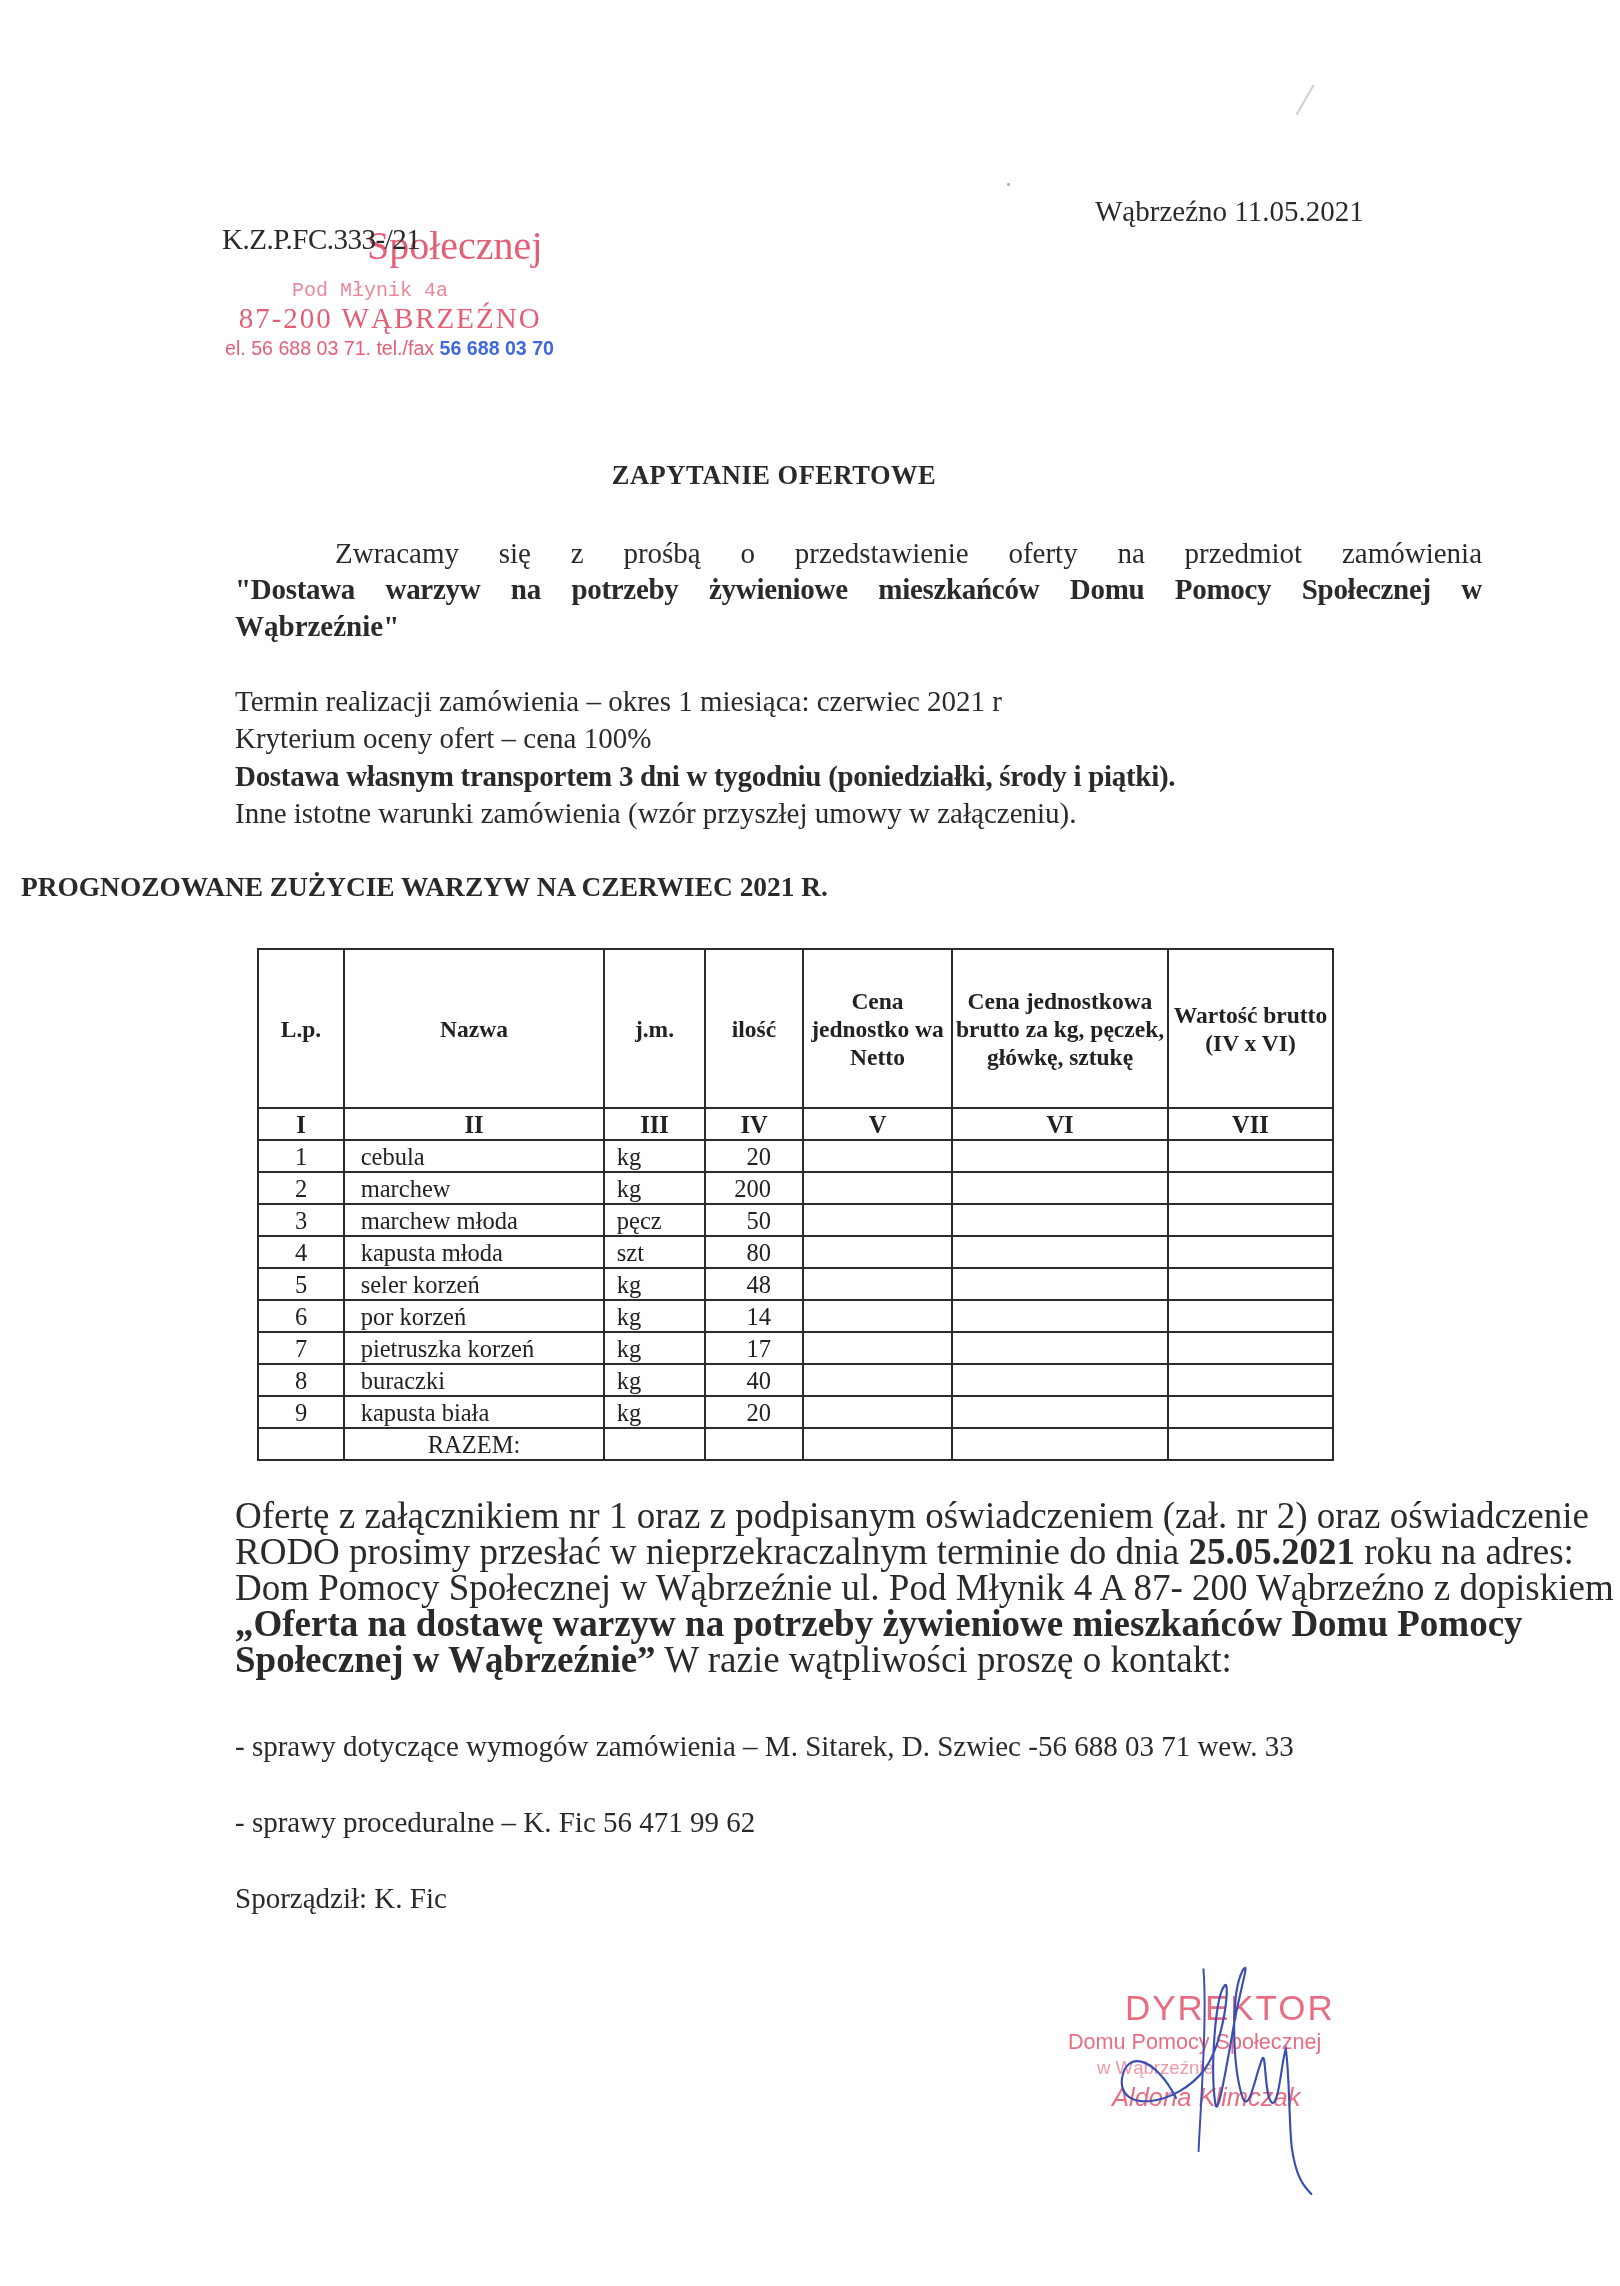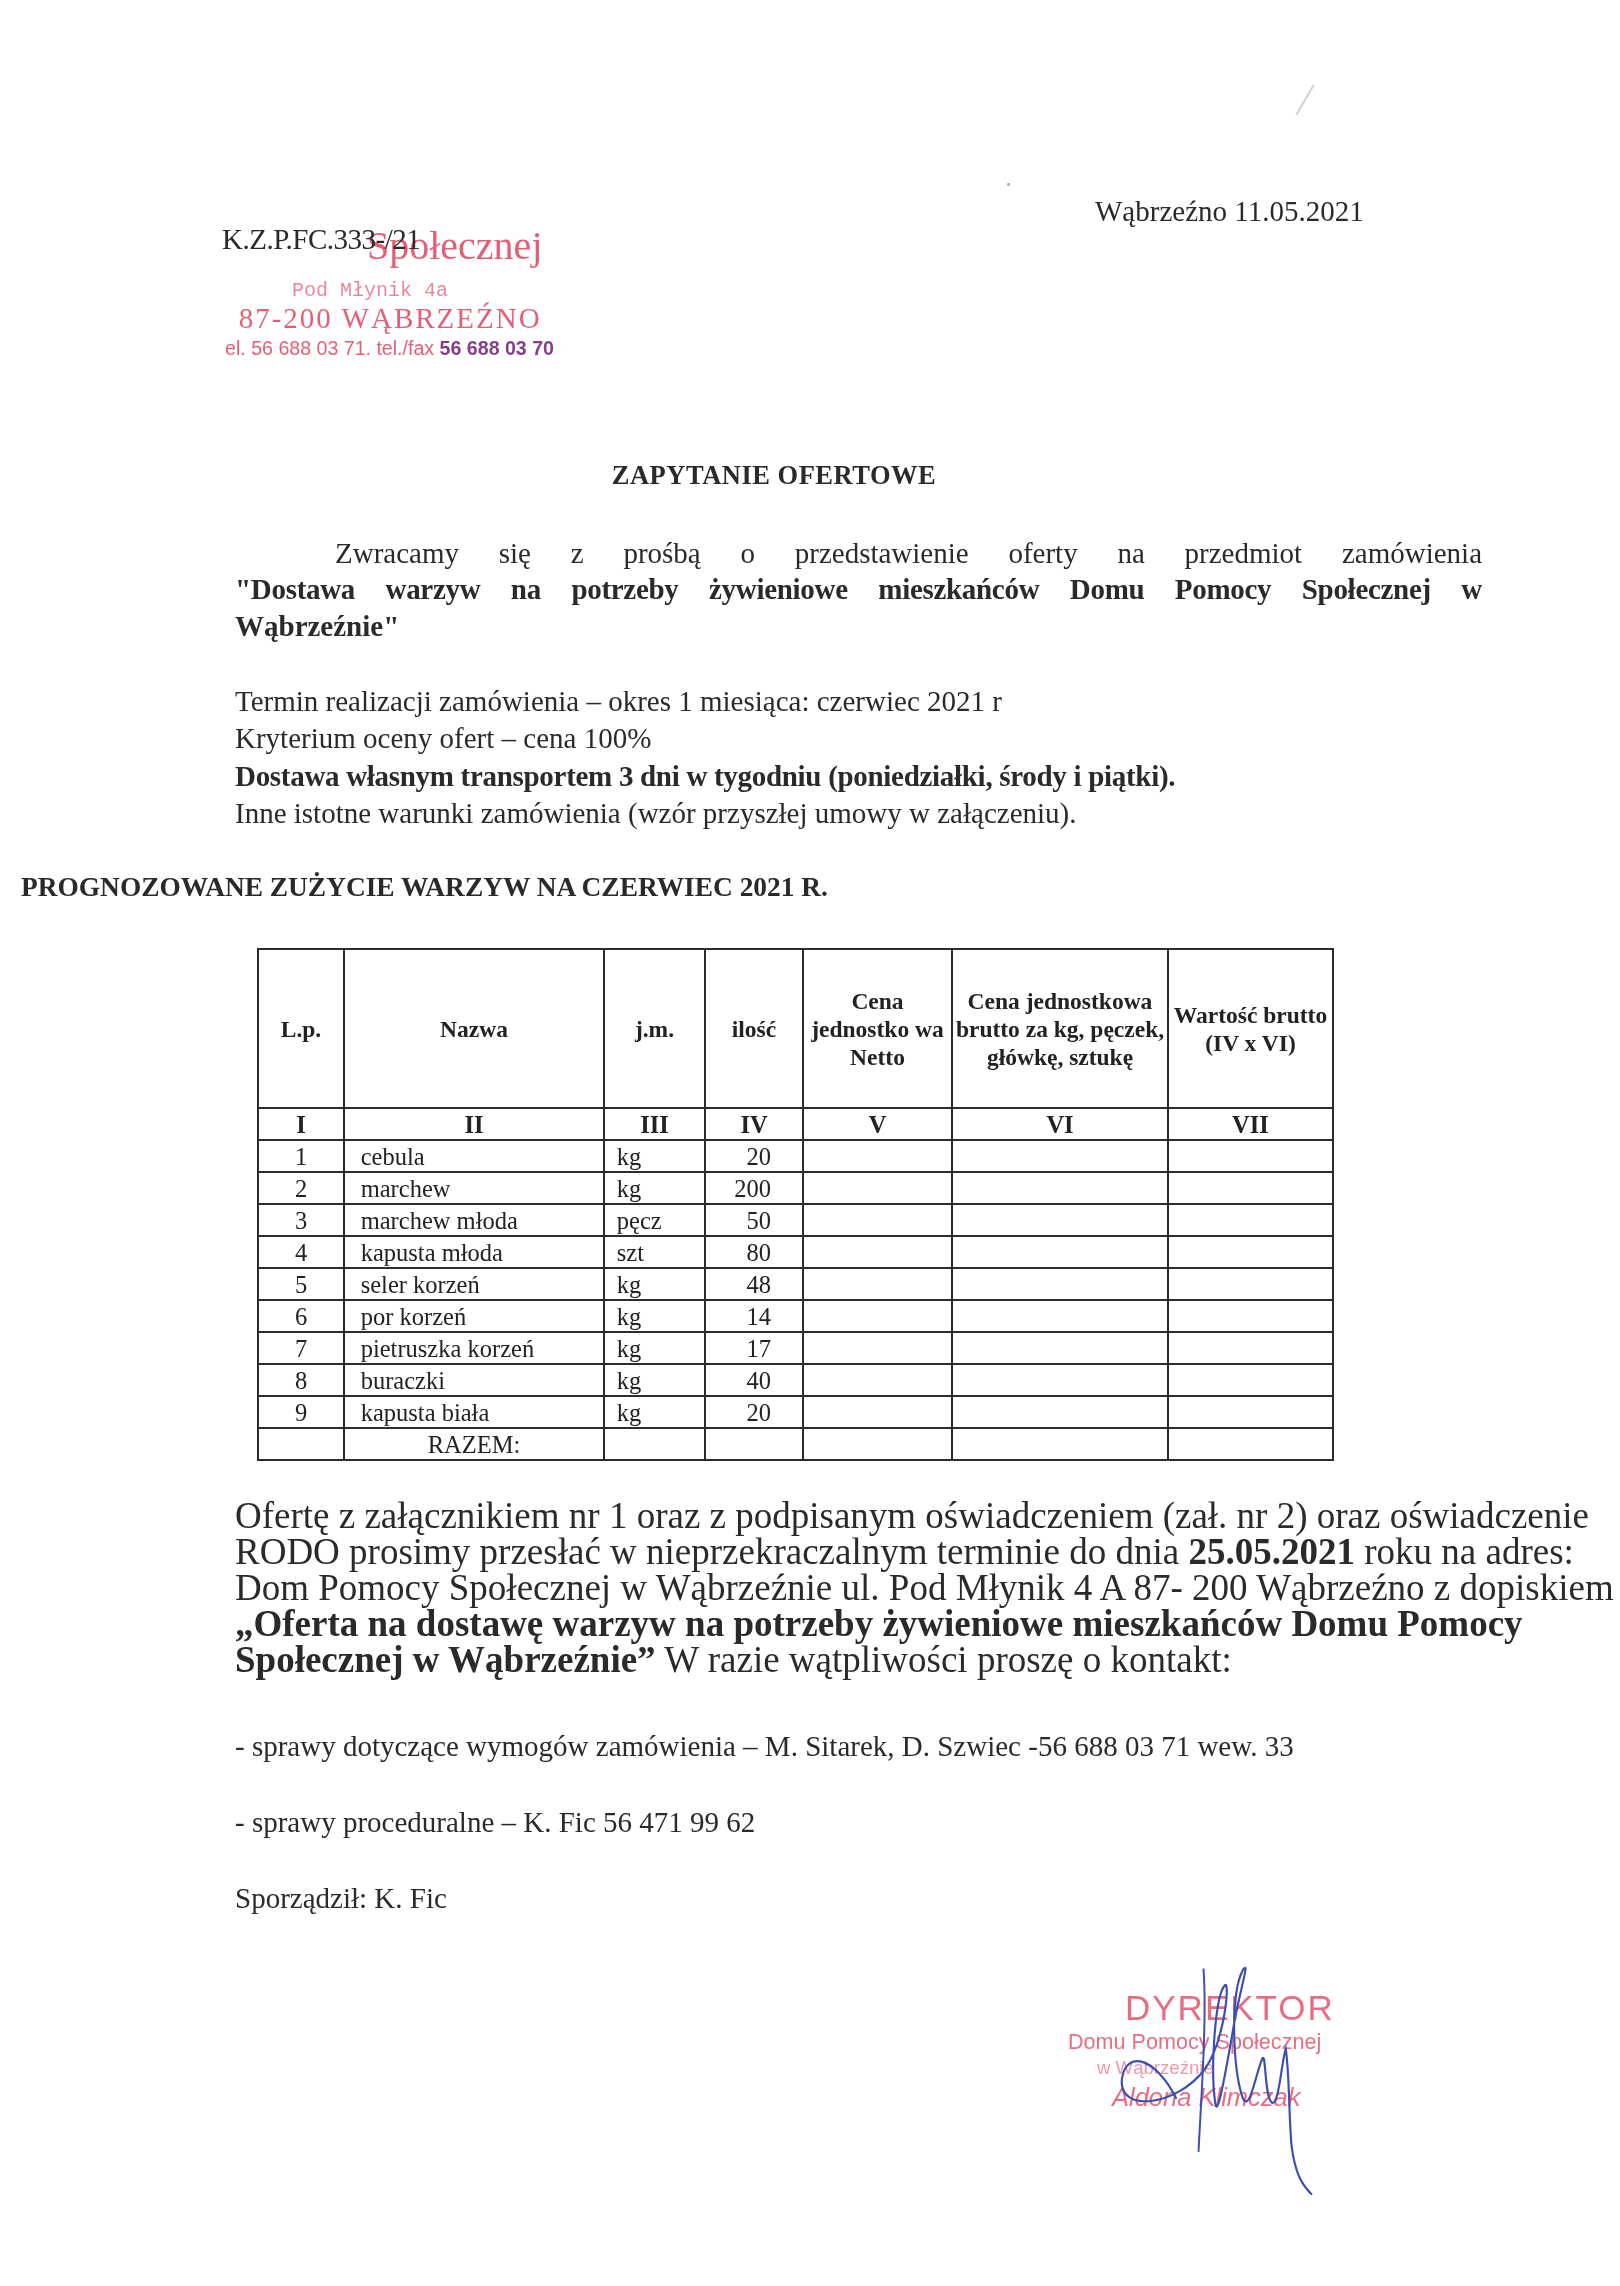--- a/index.html
+++ b/index.html
@@ -15,21 +15,21 @@
   #pen-mark { left: 1304px; top: 83px; width: 2px; height: 34px; background: #cfcfcf; transform: rotate(30deg); }
   #dot-mark { left: 1007px; top: 183px; width: 2.9px; height: 2.9px; background: #aaa; border-radius: 50%; }
 
   
   #ref-number { left: 222px; top: 222px; font-size: 29px; letter-spacing: -0.5px; z-index: 2; color: #2a2a2a; }
   #stamp { left: 225px; top: 222px; color: #e0435f; z-index: 1; opacity: 0.85; }
   #stamp .line1 { position: absolute; left: 142px; top: 0; font-size: 40px; white-space: nowrap; }
   #stamp .line2 { position: absolute; left: 67px; top: 57px; font-size: 20px; white-space: nowrap; opacity: 0.75; font-family: Liberation Mono, monospace; }
   #stamp .line3 { position: absolute; left: 13.7px; top: 80px; font-size: 29px; white-space: nowrap; letter-spacing: 2px; }
   #stamp .line4 { position: absolute; left: 0px; top: 115px; font-size: 19.6px; white-space: nowrap; font-family: "Liberation Sans Narrow", "Liberation Sans", sans-serif; }
-  #stamp .line4 b { color: #701a75; }
+  #stamp .line4 b { color: #1d4ed8; }
   #place-date { left: 1095px; top: 194px; font-size: 29px; }
 
   #doc-title { left: 0; width: 1548px; top: 460px; text-align: center; font-size: 26.5px; font-weight: bold; letter-spacing: 0.5px; }
 
   .para { left: 235px; width: 1247px; font-size: 29px; line-height: 36px; }
   .justify { text-align: justify; text-align-last: justify; }
   #intro-line { top: 535px; padding-left: 100px; width: 1147px; word-spacing: 13.7px; }
   #subject-line1 { top: 571px; font-weight: bold; word-spacing: 2.9px; letter-spacing: -0.3px; }
   #subject-line2 { top: 608px; font-weight: bold; }
 

